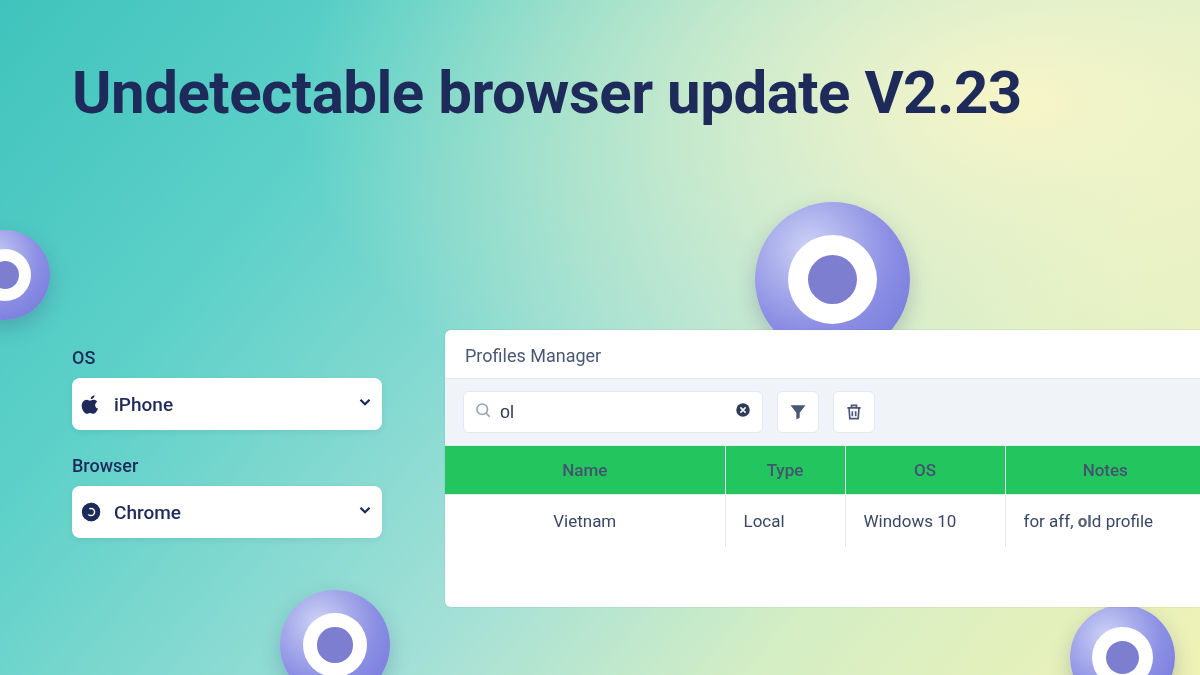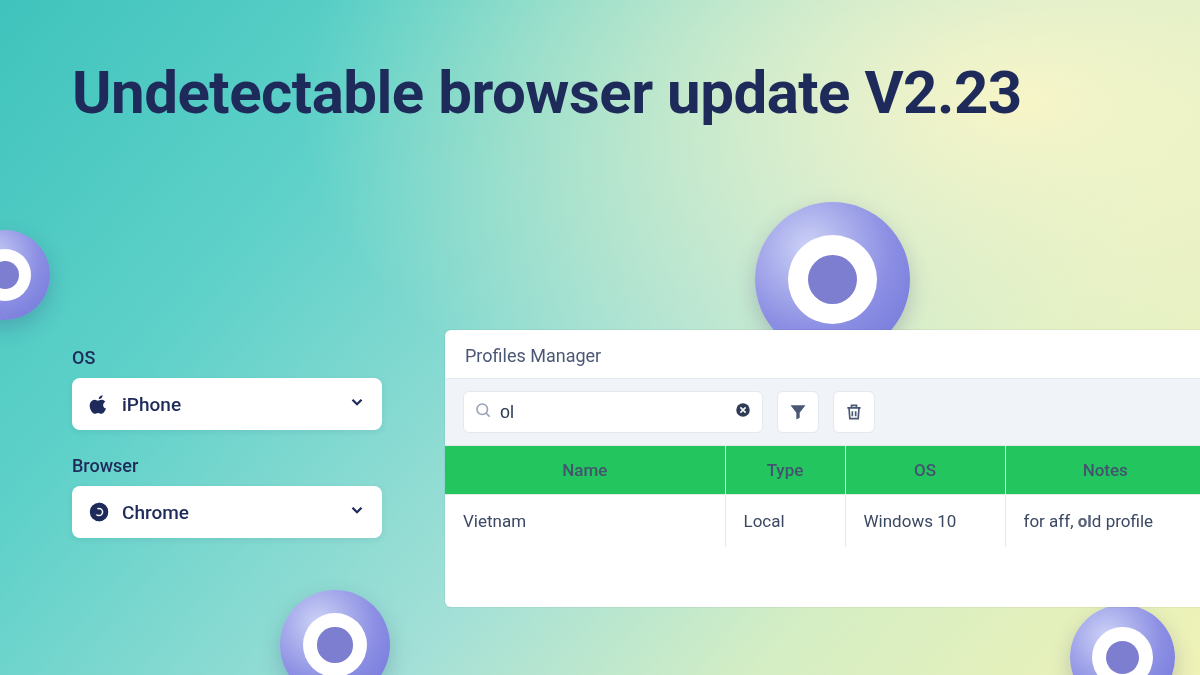--- a/index.html
+++ b/index.html
@@ -65,21 +65,21 @@
     color: #1e2a5a;
     margin-bottom: 10px;
   }
   .field-group { margin-bottom: 25px; }
   .select-box {
     background: #fff;
     border-radius: 8px;
     height: 52px;
     display: flex;
     align-items: center;
-    padding: 0 16px;
+    padding: 0 8px;
     box-shadow: 0 2px 6px rgba(30,42,90,0.08);
     cursor: pointer;
     position: relative;
   }
   .select-box .icon-slot {
     width: 22px;
     height: 22px;
     margin-right: 12px;
     display:flex; align-items:center; justify-content:center;
     color:#1e2a5a;
@@ -165,21 +165,21 @@
   }
   .table th:last-child { border-right:none; }
   .table td {
     font-size: 17px;
     color: #3b4863;
     padding: 16px 18px;
     border-right: 1px solid #e4e8ef;
     text-align: left;
   }
   .table td:last-child { border-right:none; }
-  .table td.first { text-align:left; }
+  .table td.first { text-align:center; }
   .notes-cell { color:#9aa3b5; text-align:left !important; }
   .notes-cell .hl { font-weight:700; color:#586279; }
 
   .col-name  { width: 280px; }
   .col-type  { width: 120px; }
   .col-os    { width: 160px; }
   .col-notes { }
 
   .spacer-row td { height: 60px; border:none; }
 </style>

